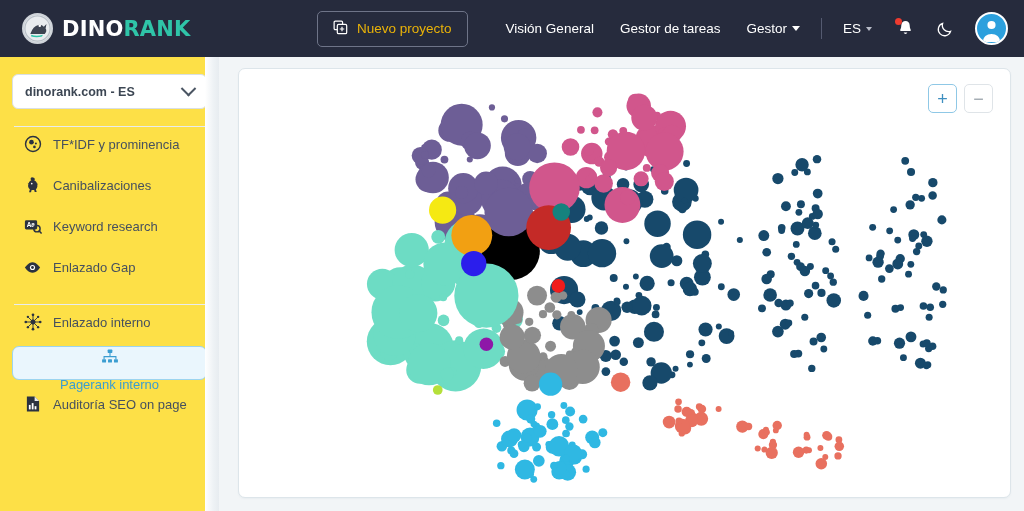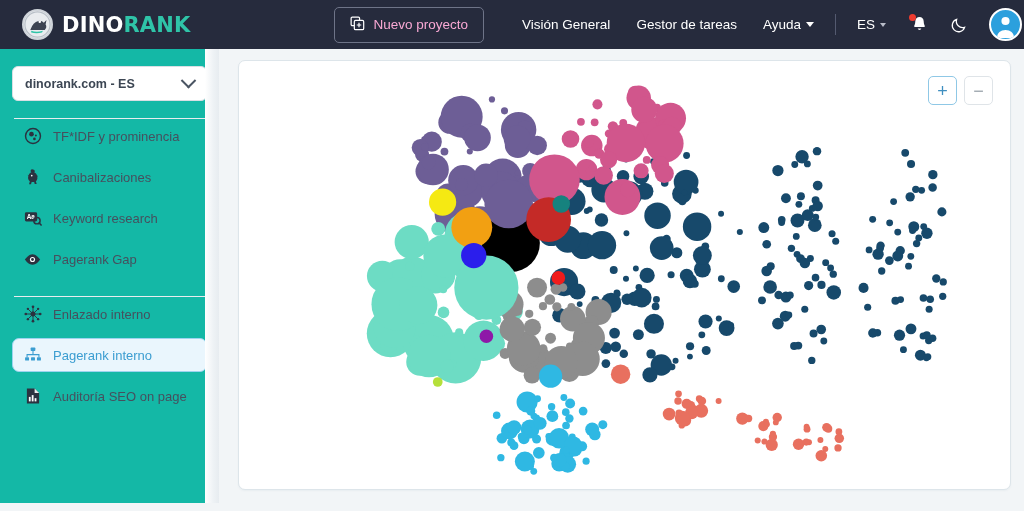--- a/index.html
+++ b/index.html
@@ -5,25 +5,25 @@
   * { box-sizing: border-box; margin: 0; padding: 0; }
   html, body {
     width: 1024px; height: 511px;
     overflow: hidden;
     font-family: "Liberation Sans", sans-serif;
     background: #f2f5f7;
   }
 
   
   #app-header {
-    height: 49px;
+    height: 57px;
     background: #262b3d;
     display: flex;
     align-items: center;
-    padding: 0 2px 0 22px;
+    padding: 0 16px 0 22px;
     position: relative;
     z-index: 20;
   }
   #brand { display: flex; align-items: center; gap: 9px; }
   .brand-mark {
     width: 31px; height: 31px; border-radius: 50%;
     background: #e8eaed;
     border: 2px solid #cfd4da;
     display: flex; align-items: center; justify-content: center;
     overflow: hidden;
@@ -38,21 +38,21 @@
 
   #header-nav {
     margin-left: auto;
     display: flex; align-items: center; gap: 0;
   }
   #new-project-btn {
     display: flex; align-items: center; gap: 9px;
     border: 1px solid #6e7488;
     border-radius: 5px;
     padding: 8px 15px;
-    color: #f9a8d4;
+    color: #eab308;
     font-size: 13.5px;
     background: transparent;
     cursor: pointer;
     white-space: nowrap;
   }
   .nav-link {
     color: #ffffff; font-size: 13.5px;
     padding: 8px 13px; cursor: pointer; white-space: nowrap;
     display: flex; align-items: center; gap: 5px;
   }
@@ -91,21 +91,21 @@
     display: flex; align-items: flex-end; justify-content: center;
     overflow: hidden; cursor: pointer; flex: 0 0 auto;
   }
 
   
   #app-body { display: flex; height: 454px; position: relative; }
 
   
   #sidebar {
     width: 219px; flex: 0 0 219px;
-    background: #14b8a6;
+    background: #fde047;
     position: relative;
     overflow: hidden;
   }
   #sidebar-inner { padding: 17px 12px 0 12px; }
   #project-select {
     border: 1px solid #d9dfe4;
     border-radius: 6px;
     height: 35px;
     display: flex; align-items: center;
     padding: 0 12px;
@@ -126,21 +126,21 @@
     font-size: 11.5px; font-weight: bold; color: #3c4653;
     letter-spacing: .35px; margin: 19px 0 6px 2px;
   }
   .sb-item {
     display: flex; align-items: center; gap: 11px;
     height: 34px; padding: 0 10px; border-radius: 7px;
     cursor: pointer; margin-bottom: 7px;
     border: 1px solid transparent;
   }
   .sb-item.active {
-    background: #eaf6fd; border-color: #9cd4ef;
+    background: #eaf6fd; border-color: #9cd4ef; flex-direction: column;
   }
   .sb-label { font-size: 13px; color: #46505e; white-space: nowrap; }
   .sb-item.active .sb-label { color: #3b9dd1; }
   .sb-icon { width: 19px; height: 19px; flex: 0 0 19px; display: flex; align-items: center; justify-content: center; }
 
   #sidebar-scrollbar {
     position: absolute; right: 1px; top: 78px;
     width: 6px; height: 376px;
     background: #cfd6db; border-radius: 3px;
   }
@@ -205,21 +205,21 @@
 
     <div id="nav-gap"></div>
 
     <div class="nav-link">
       <span>Visión General</span>
     </div>
     <div class="nav-link">
       <span>Gestor de tareas</span>
     </div>
     <div class="nav-link">
-      <span>Ayuda</span>
+      <span>Gestor</span>
       <i class="caret"></i>
     </div>
 
     <div class="nav-divider"></div>
 
     <div class="nav-link">
       <span>ES</span>
       <i class="caret-thin"></i>
     </div>
 
@@ -294,21 +294,21 @@
       </div>
 
       <div class="sb-item">
         <span class="sb-icon">
           <svg width="19" height="19" viewBox="0 0 20 20">
             <path d="M10 4.4C5.6 4.4 2 10 2 10s3.6 5.6 8 5.6 8-5.6 8-5.6-3.6-5.6-8-5.6z" fill="#2b3240"></path>
             <circle cx="10" cy="10" r="2.7" fill="#ffffff"></circle>
             <circle cx="10" cy="10" r="1.5" fill="#2b3240"></circle>
           </svg>
         </span>
-        <span class="sb-label">Pagerank Gap</span>
+        <span class="sb-label">Enlazado Gap</span>
       </div>
 
       <div class="sb-divider" style="margin-top:20px"></div>
 
 
       <div class="sb-item">
         <span class="sb-icon">
           <svg width="18" height="18" viewBox="0 0 20 20" fill="#2b3240" stroke="#2b3240" stroke-width="1">
             <circle cx="10" cy="10" r="2.4"></circle>
             <g>

